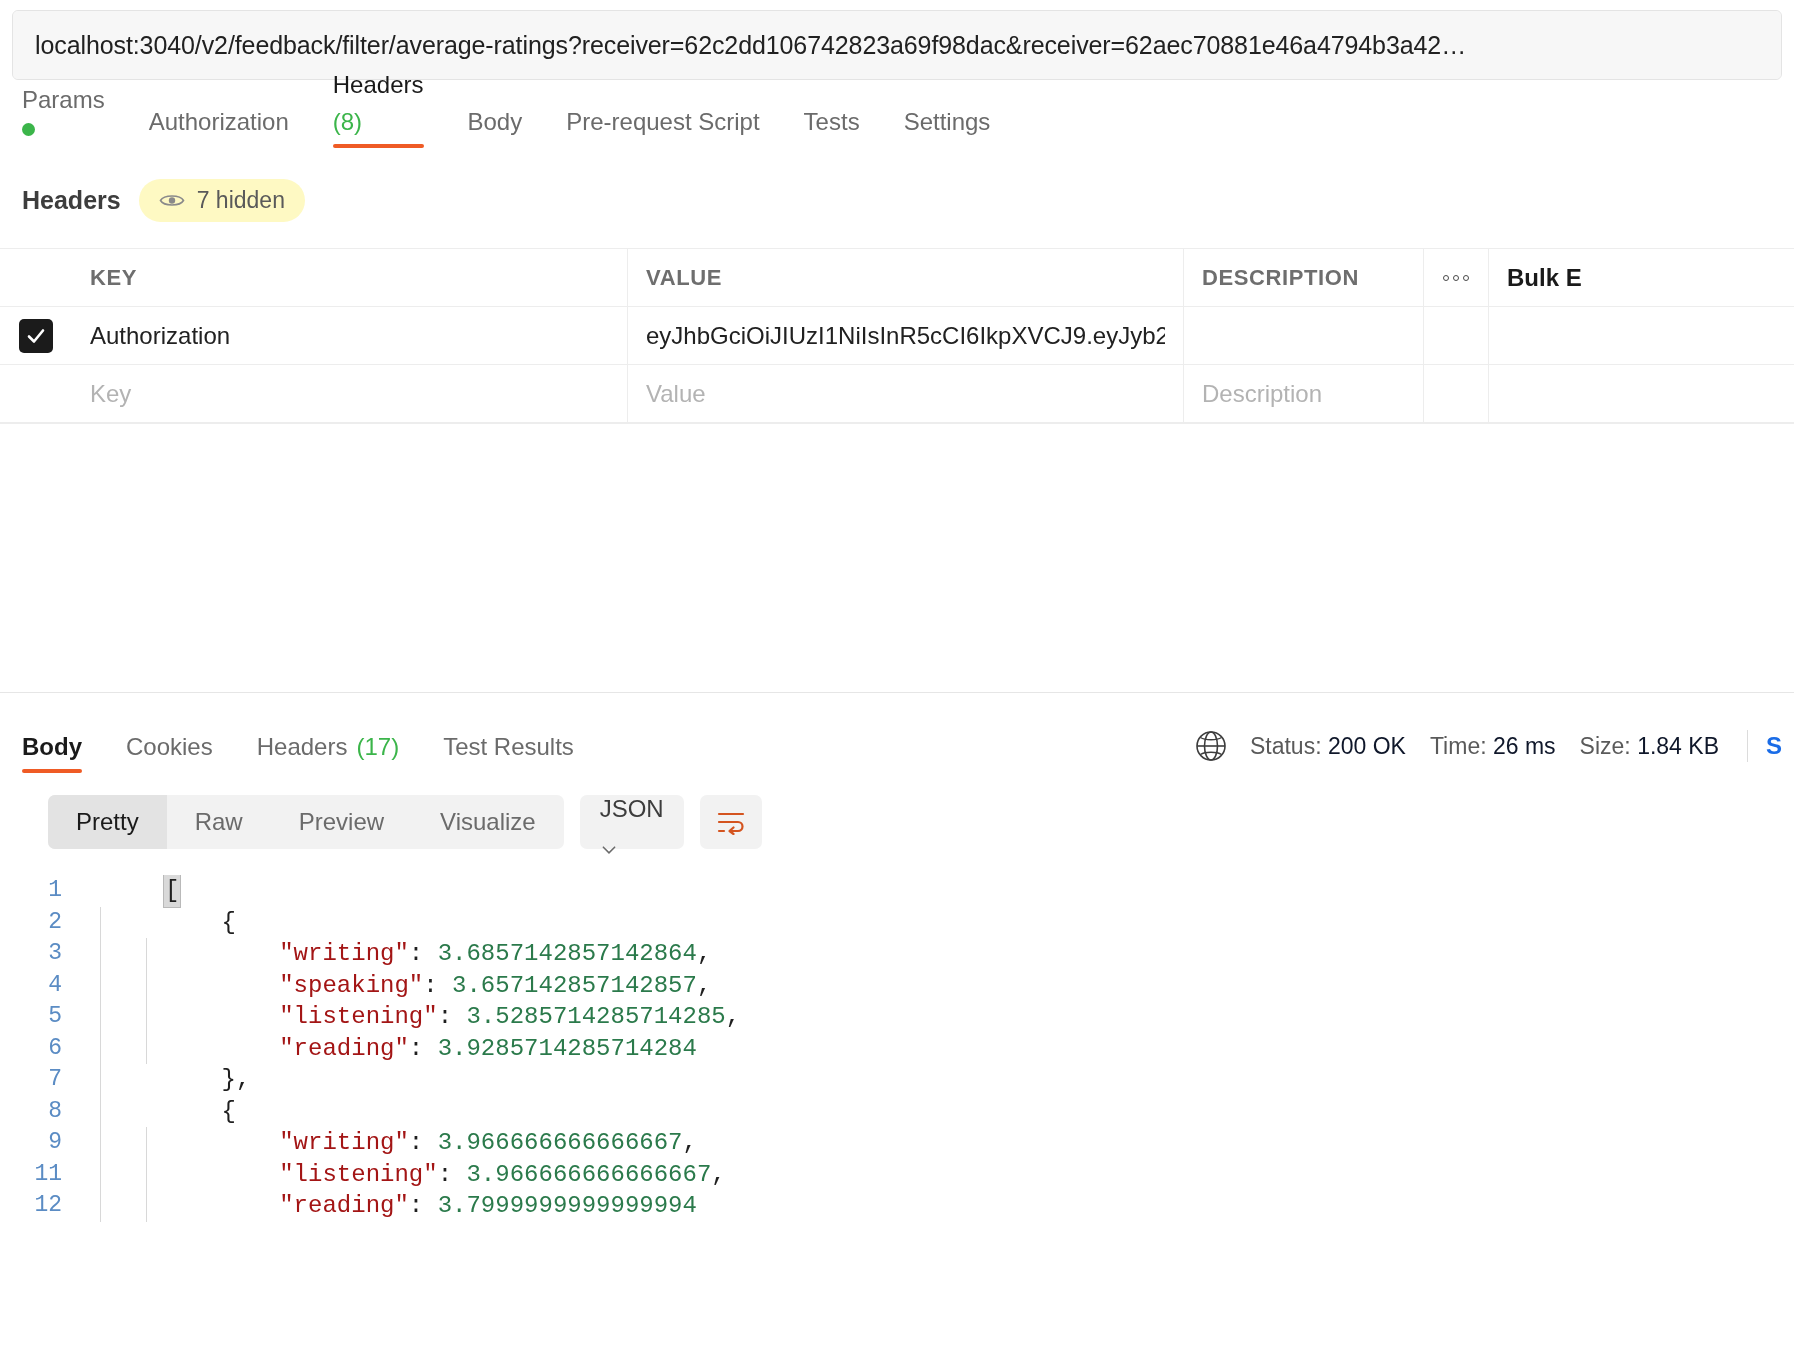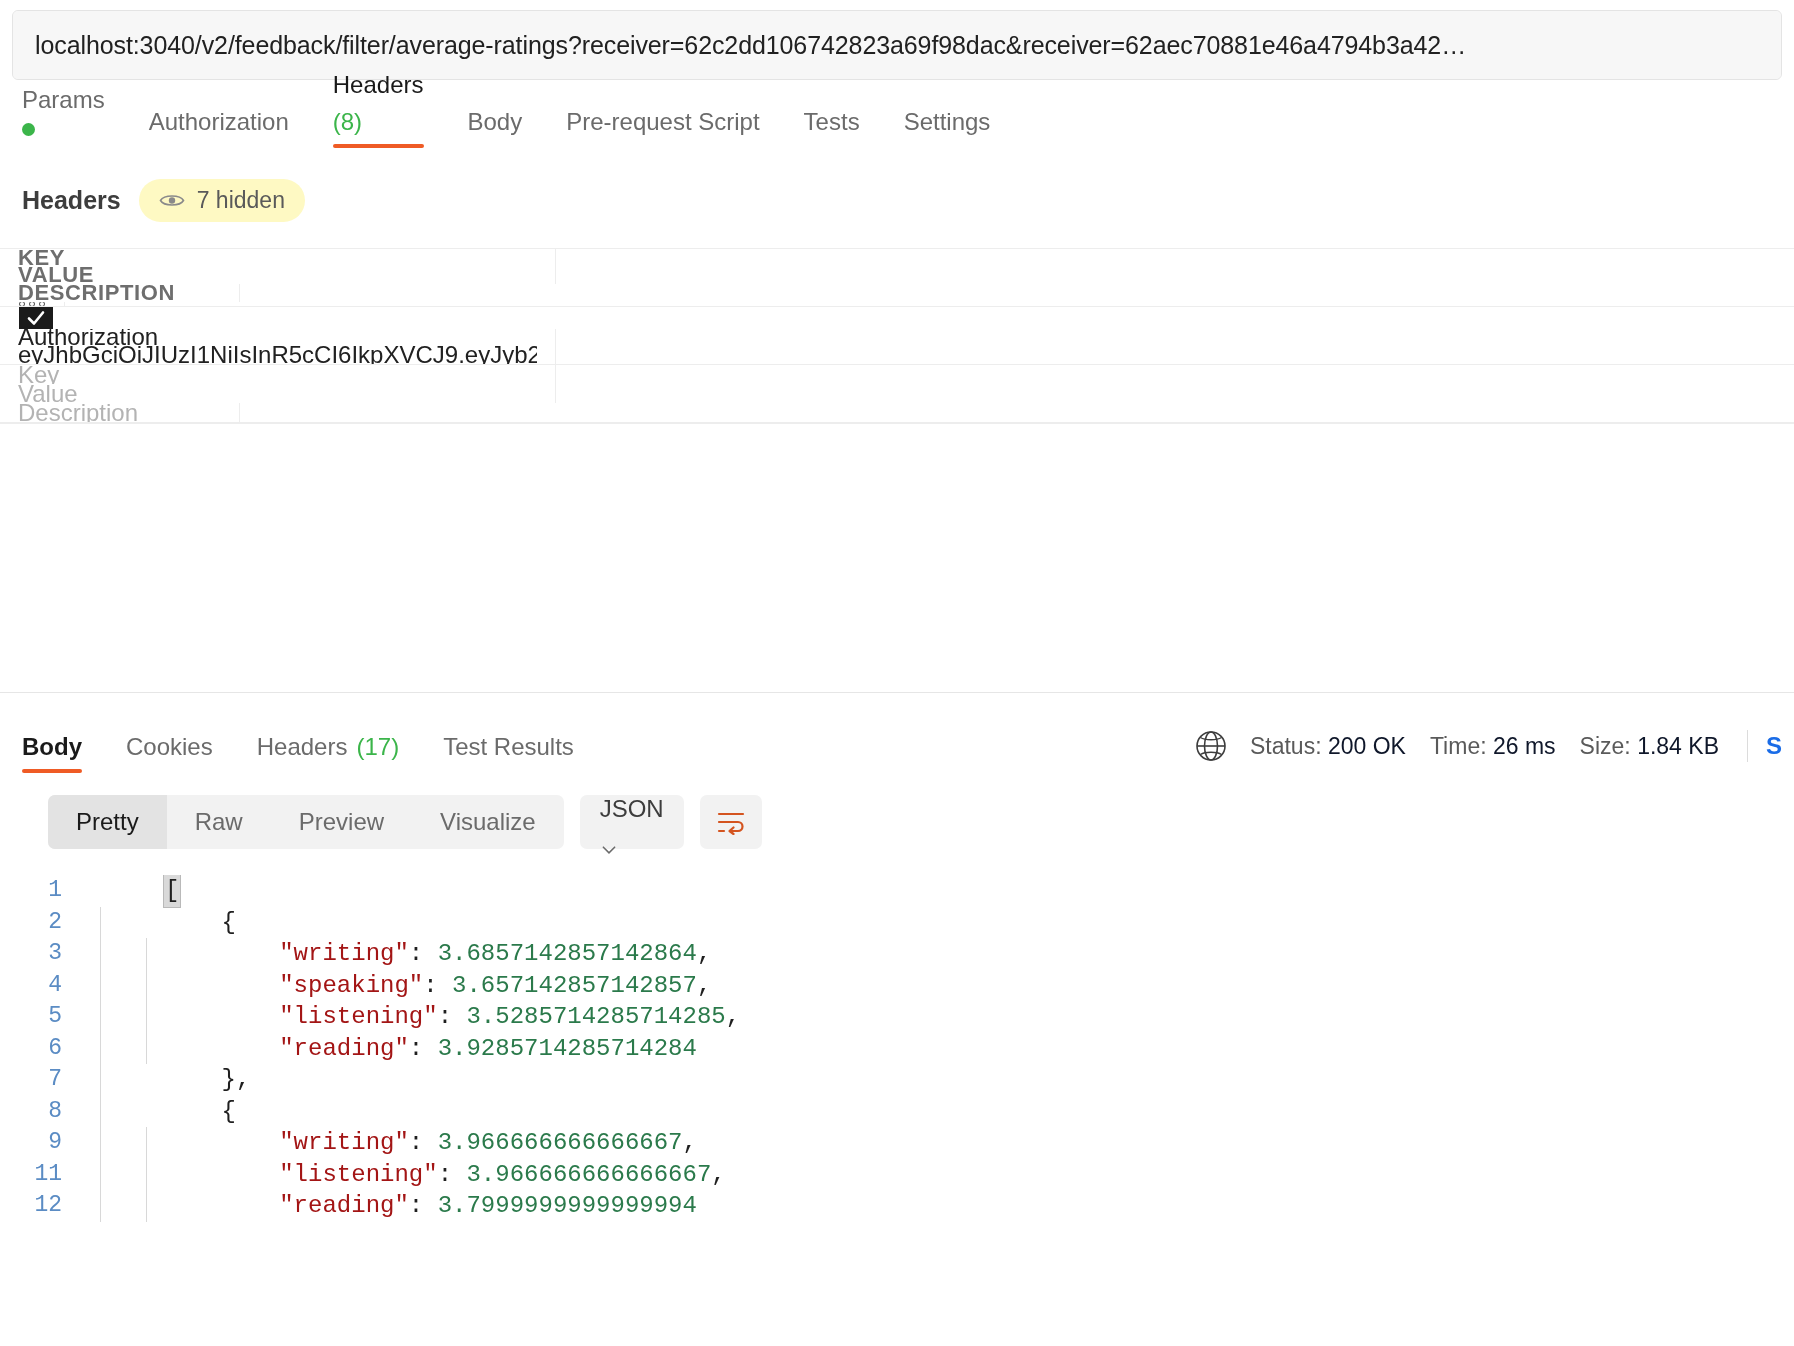--- a/index.html
+++ b/index.html
@@ -101,21 +101,21 @@
   }
   .hidden-pill span { font-size: 23px; color: #5a5a5a; }
   .eye { width: 26px; height: 17px; flex: none; }
 
   
   .kv-table {
     margin-top: 26px;
     border-top: 1px solid #ededed;
     border-bottom: 1px solid #ededed;
   }
-  .kv-row { display: flex; height: 58px; flex-direction: column; }
+  .kv-row { display: flex; height: 58px; }
   .kv-row.head { border-bottom: 1px solid #ededed; }
   .kv-row.data { border-bottom: 1px solid #ededed; }
   .kv-cell {
     display: flex; align-items: center;
     border-right: 1px solid #ededed;
     padding: 0 18px;
     overflow: hidden;
   }
   .cell-check { width: 72px; justify-content: center; border-right: none; padding: 0; }
   .cell-key { width: 556px; }

